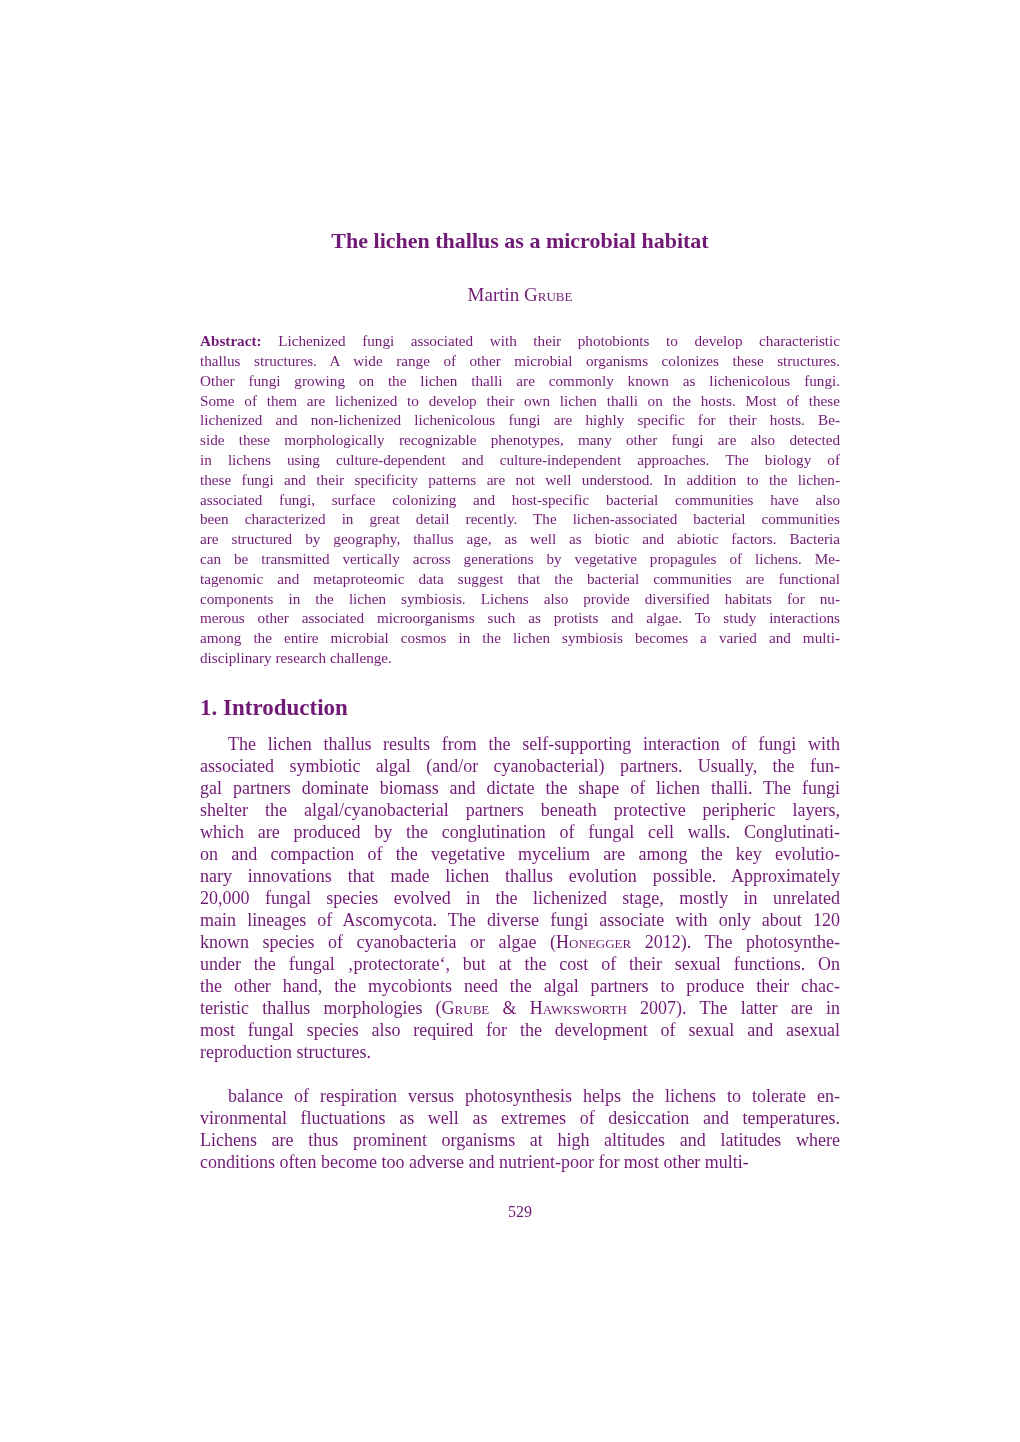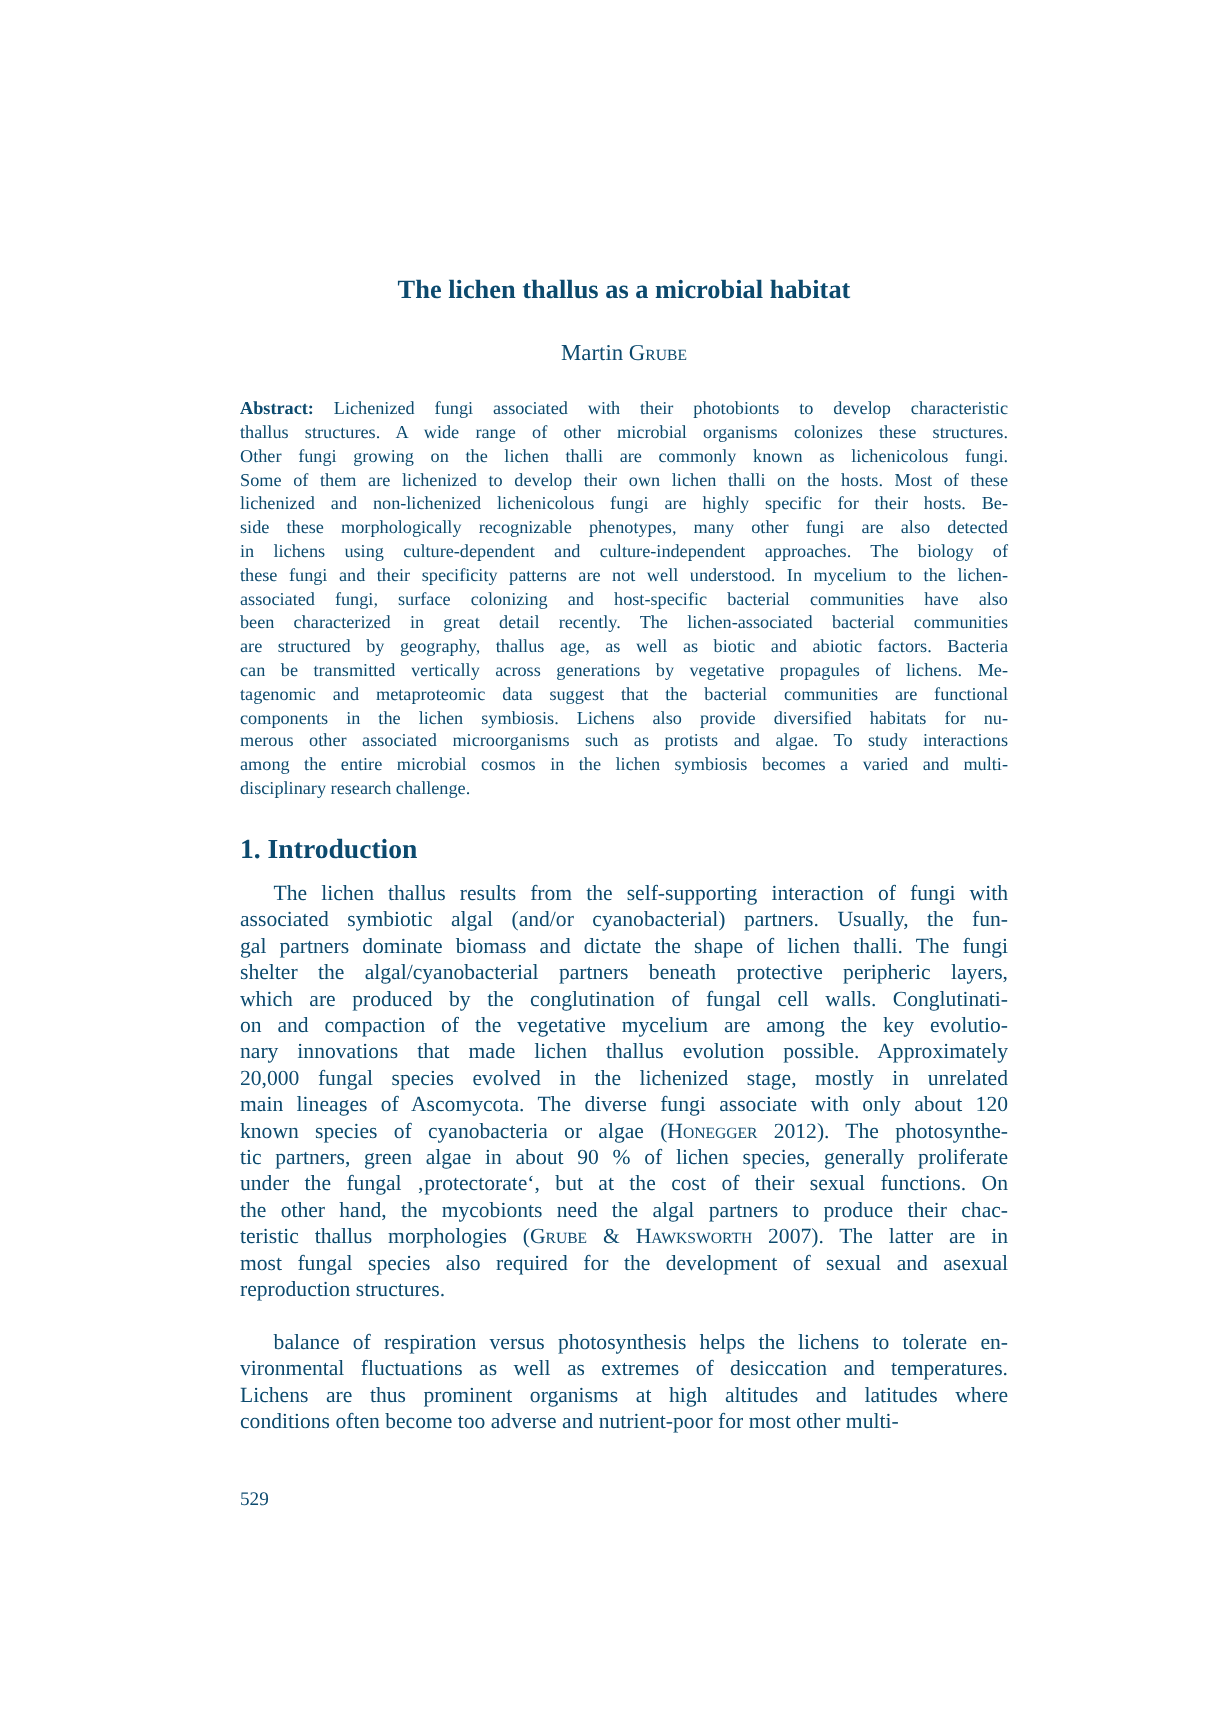--- a/index.html
+++ b/index.html
@@ -3,21 +3,21 @@
 <meta charset="utf-8">
 <style>
   html, body { margin: 0; padding: 0; background: #ffffff; }
   .page {
     position: relative;
     width: 1020px;
     height: 1442px;
     background: #ffffff;
     overflow: hidden;
     font-family: "Liberation Serif", "DejaVu Serif", serif;
-    color: #0c4a6e;
+    color: #701a75;
   }
   .content {
     position: absolute;
     left: 200px;
     top: 0;
     width: 640px;
   }
   .title {
     margin: 0;
     padding-top: 228px;
@@ -52,21 +52,22 @@
   }
   .para-1 { margin-top: 12px; }
   .para-2 { margin-top: 22px; }
   .para .jline:first-child { text-indent: 28px; }
   .jline {
     text-align: justify;
     text-align-last: justify;
   }
   .jline.last { text-align-last: left; }
   .page-number {
-    margin-top: 46px;
+    margin-top: 30px;
+    text-align: center;
     font-size: 16px;
   }
 </style>
 </head>
 <body>
 
 <div class="page">
   <div class="content">
 
     <h1 class="title">The lichen thallus as a microbial habitat</h1>
@@ -74,21 +75,21 @@
     <div class="author"><span>Martin </span><span class="sc">Grube</span></div>
 
     <div class="abstract">
         <div class="jline"><span class="b">Abstract:</span><span> Lichenized fungi associated with their photobionts to develop characteristic</span></div>
         <div class="jline"><span>thallus structures. A wide range of other microbial organisms colonizes these structures.</span></div>
         <div class="jline"><span>Other fungi growing on the lichen thalli are commonly known as lichenicolous fungi.</span></div>
         <div class="jline"><span>Some of them are lichenized to develop their own lichen thalli on the hosts. Most of these</span></div>
         <div class="jline"><span>lichenized and non-lichenized lichenicolous fungi are highly specific for their hosts. Be-</span></div>
         <div class="jline"><span>side these morphologically recognizable phenotypes, many other fungi are also detected</span></div>
         <div class="jline"><span>in lichens using culture-dependent and culture-independent approaches. The biology of</span></div>
-        <div class="jline"><span>these fungi and their specificity patterns are not well understood. In mycelium to the lichen-</span></div>
+        <div class="jline"><span>these fungi and their specificity patterns are not well understood. In addition to the lichen-</span></div>
         <div class="jline"><span>associated fungi, surface colonizing and host-specific bacterial communities have also</span></div>
         <div class="jline"><span>been characterized in great detail recently. The lichen-associated bacterial communities</span></div>
         <div class="jline"><span>are structured by geography, thallus age, as well as biotic and abiotic factors. Bacteria</span></div>
         <div class="jline"><span>can be transmitted vertically across generations by vegetative propagules of lichens. Me-</span></div>
         <div class="jline"><span>tagenomic and metaproteomic data suggest that the bacterial communities are functional</span></div>
         <div class="jline"><span>components in the lichen symbiosis. Lichens also provide diversified habitats for nu-</span></div>
         <div class="jline"><span>merous other associated microorganisms such as protists and algae. To study interactions</span></div>
         <div class="jline"><span>among the entire microbial cosmos in the lichen symbiosis becomes a varied and multi-</span></div>
         <div class="jline last"><span>disciplinary research challenge.</span></div>
       </div>
@@ -99,21 +100,20 @@
         <div class="jline"><span>The lichen thallus results from the self-supporting interaction of fungi with</span></div>
         <div class="jline"><span>associated symbiotic algal (and/or cyanobacterial) partners. Usually, the fun-</span></div>
         <div class="jline"><span>gal partners dominate biomass and dictate the shape of lichen thalli. The fungi</span></div>
         <div class="jline"><span>shelter the algal/cyanobacterial partners beneath protective peripheric layers,</span></div>
         <div class="jline"><span>which are produced by the conglutination of fungal cell walls. Conglutinati-</span></div>
         <div class="jline"><span>on and compaction of the vegetative mycelium are among the key evolutio-</span></div>
         <div class="jline"><span>nary innovations that made lichen thallus evolution possible. Approximately</span></div>
         <div class="jline"><span>20,000 fungal species evolved in the lichenized stage, mostly in unrelated</span></div>
         <div class="jline"><span>main lineages of Ascomycota. The diverse fungi associate with only about 120</span></div>
         <div class="jline"><span>known species of cyanobacteria or algae (</span><span class="sc">Honegger</span><span> 2012). The photosynthe-</span></div>
-        <div class="jline"><span>tic partners, green algae in about 90 % of lichen species, generally proliferate</span></div>
         <div class="jline"><span>under the fungal ‚protectorate‘, but at the cost of their sexual functions. On</span></div>
         <div class="jline"><span>the other hand, the mycobionts need the algal partners to produce their chac-</span></div>
         <div class="jline"><span>teristic thallus morphologies (</span><span class="sc">Grube</span><span> &amp; </span><span class="sc">Hawksworth</span><span> 2007). The latter are in</span></div>
         <div class="jline"><span>most fungal species also required for the development of sexual and asexual</span></div>
         <div class="jline last"><span>reproduction structures.</span></div>
       </div>
 
     <div class="para para-2">
         <div class="jline"><span>balance of respiration versus photosynthesis helps the lichens to tolerate en-</span></div>
         <div class="jline"><span>vironmental fluctuations as well as extremes of desiccation and temperatures.</span></div>

